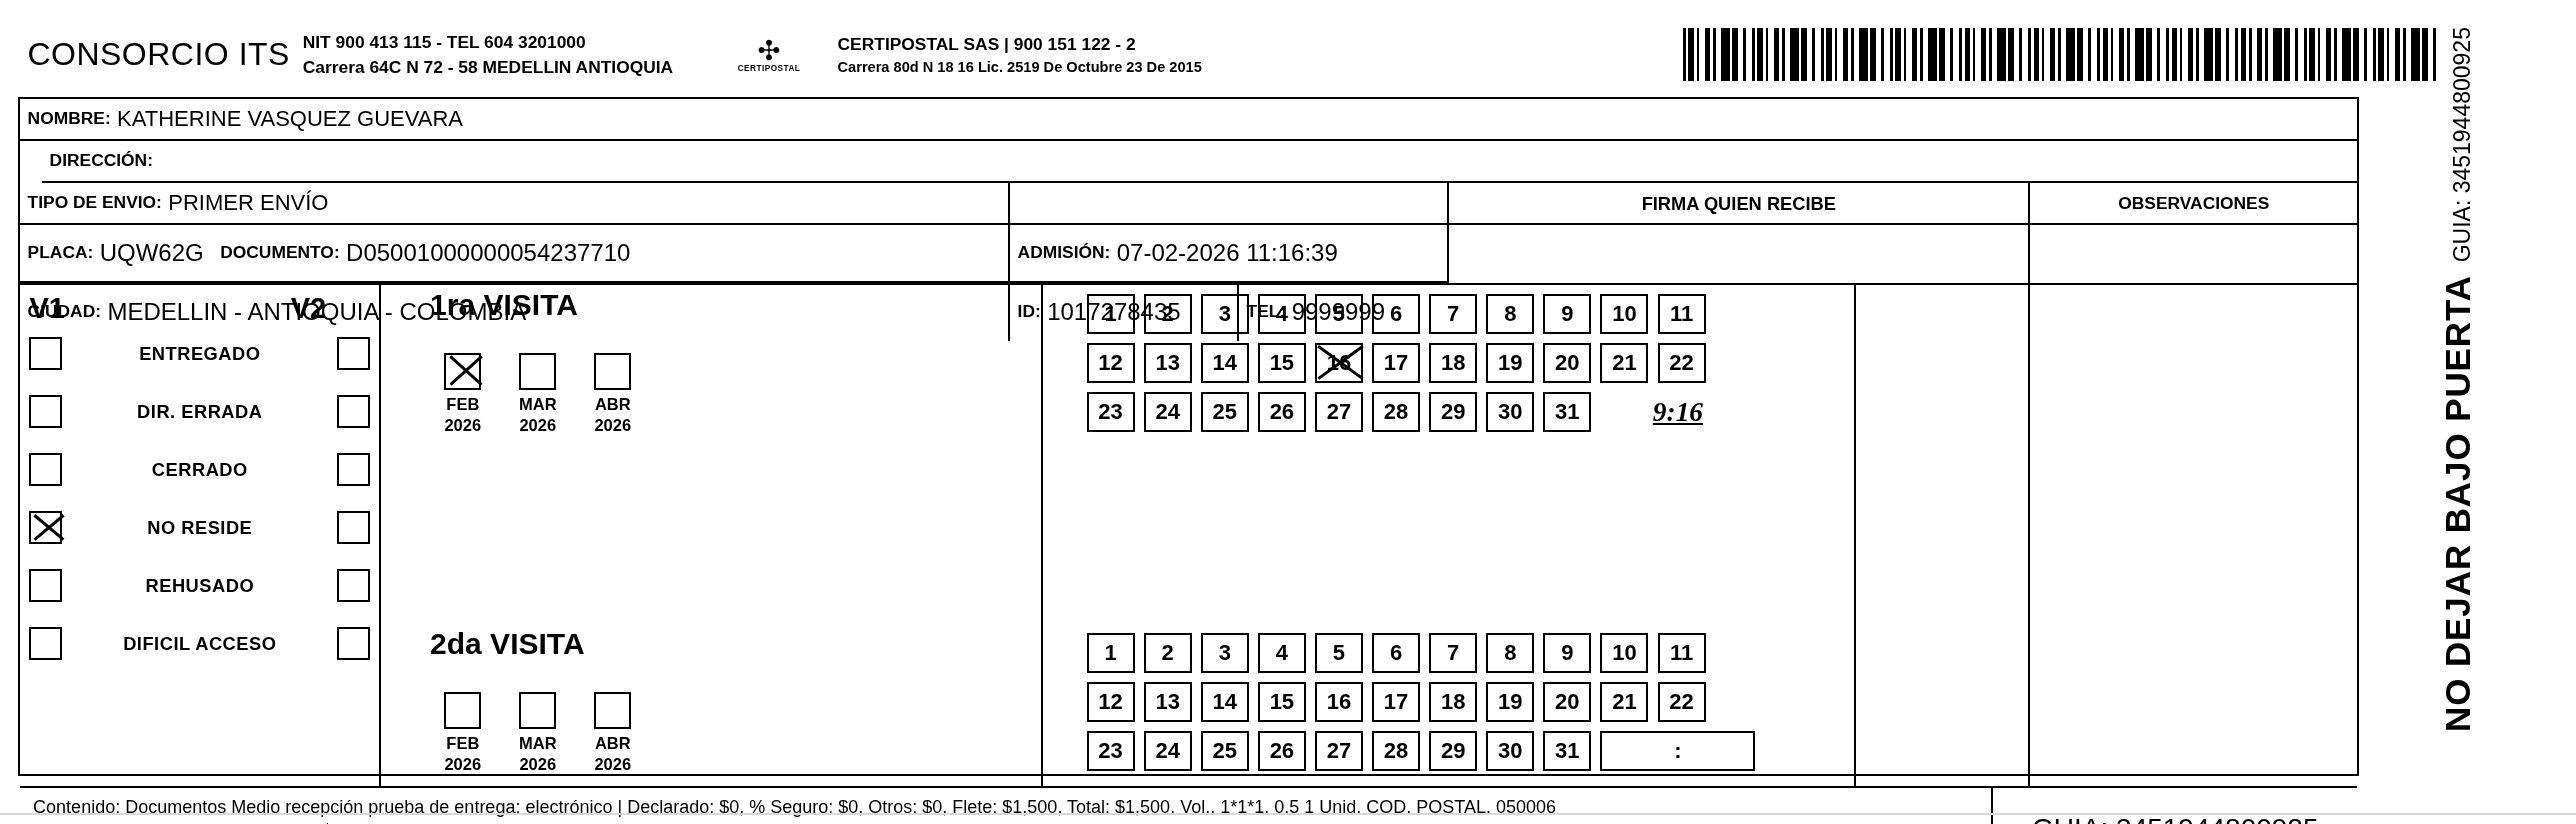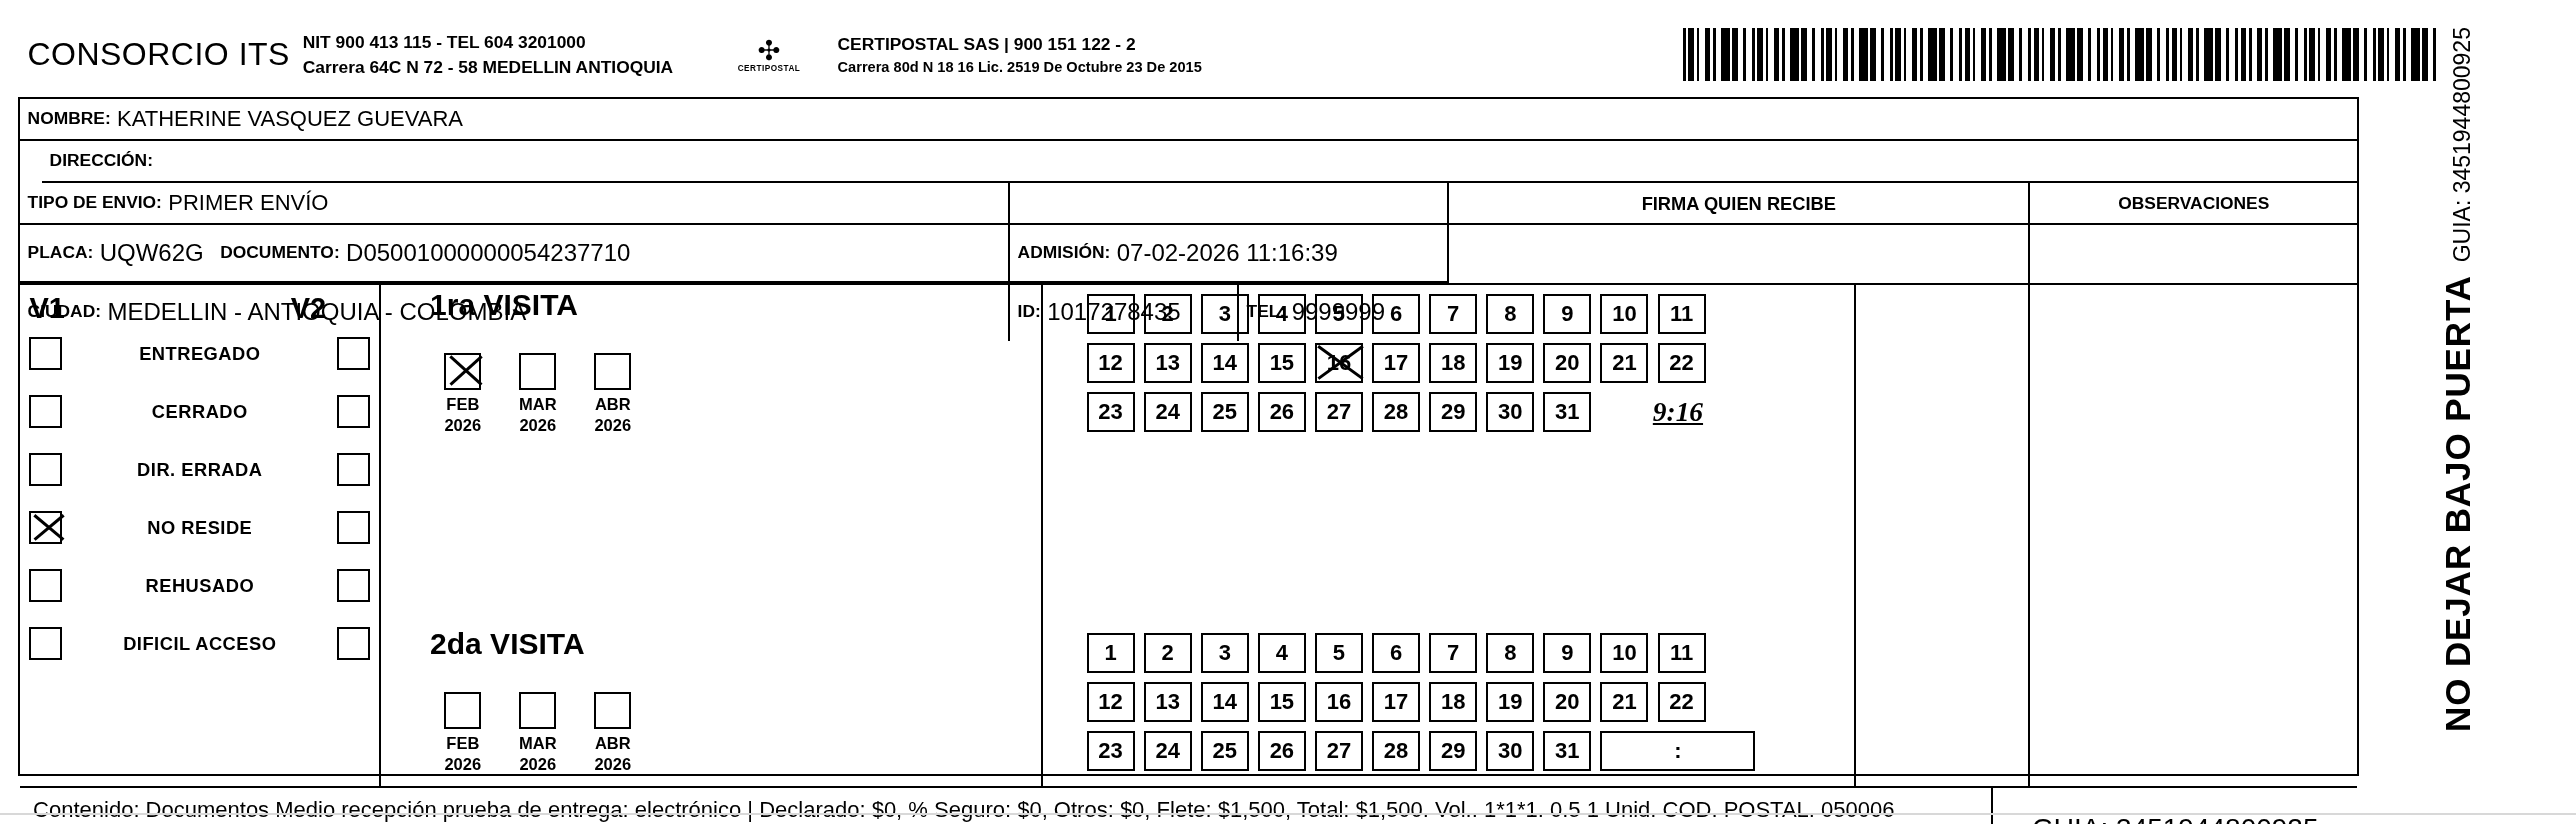--- a/index.html
+++ b/index.html
@@ -305,21 +305,21 @@
     display: flex;
     border-top: 2.7px solid #000;
     height: 84px;
     box-sizing: border-box;
   }
   .foot-text {
     flex: 1;
     padding: 7.3px 9.1px 0 12.8px;
     box-sizing: border-box;
   }
-  .foot-line1 { font-size: 22px; line-height: 1.35; }
+  .foot-line1 { font-size: 18px; line-height: 1.35; }
   .foot-line2 { font-size: 14.6px; line-height: 1.5; }
   .foot-guia {
     width: 366px;
     border-left: 2.7px solid #000;
     box-sizing: border-box;
     display: flex;
     align-items: center;
     justify-content: center;
     font-size: 28px;
   }
@@ -450,26 +450,26 @@
             <span class="v2">V2</span>
           </div>
 
           <div class="statusrow">
             <div class="box"></div>
             <div class="name">ENTREGADO</div>
             <div class="box"></div>
           </div>
           <div class="statusrow">
             <div class="box"></div>
+            <div class="name">DIR. ERRADA</div>
+            <div class="box"></div>
+          </div>
+          <div class="statusrow">
+            <div class="box"></div>
             <div class="name">CERRADO</div>
-            <div class="box"></div>
-          </div>
-          <div class="statusrow">
-            <div class="box"></div>
-            <div class="name">DIR. ERRADA</div>
             <div class="box"></div>
           </div>
           <div class="statusrow">
             <div class="box x"></div>
             <div class="name">NO RESIDE</div>
             <div class="box"></div>
           </div>
           <div class="statusrow">
             <div class="box"></div>
             <div class="name">REHUSADO</div>

